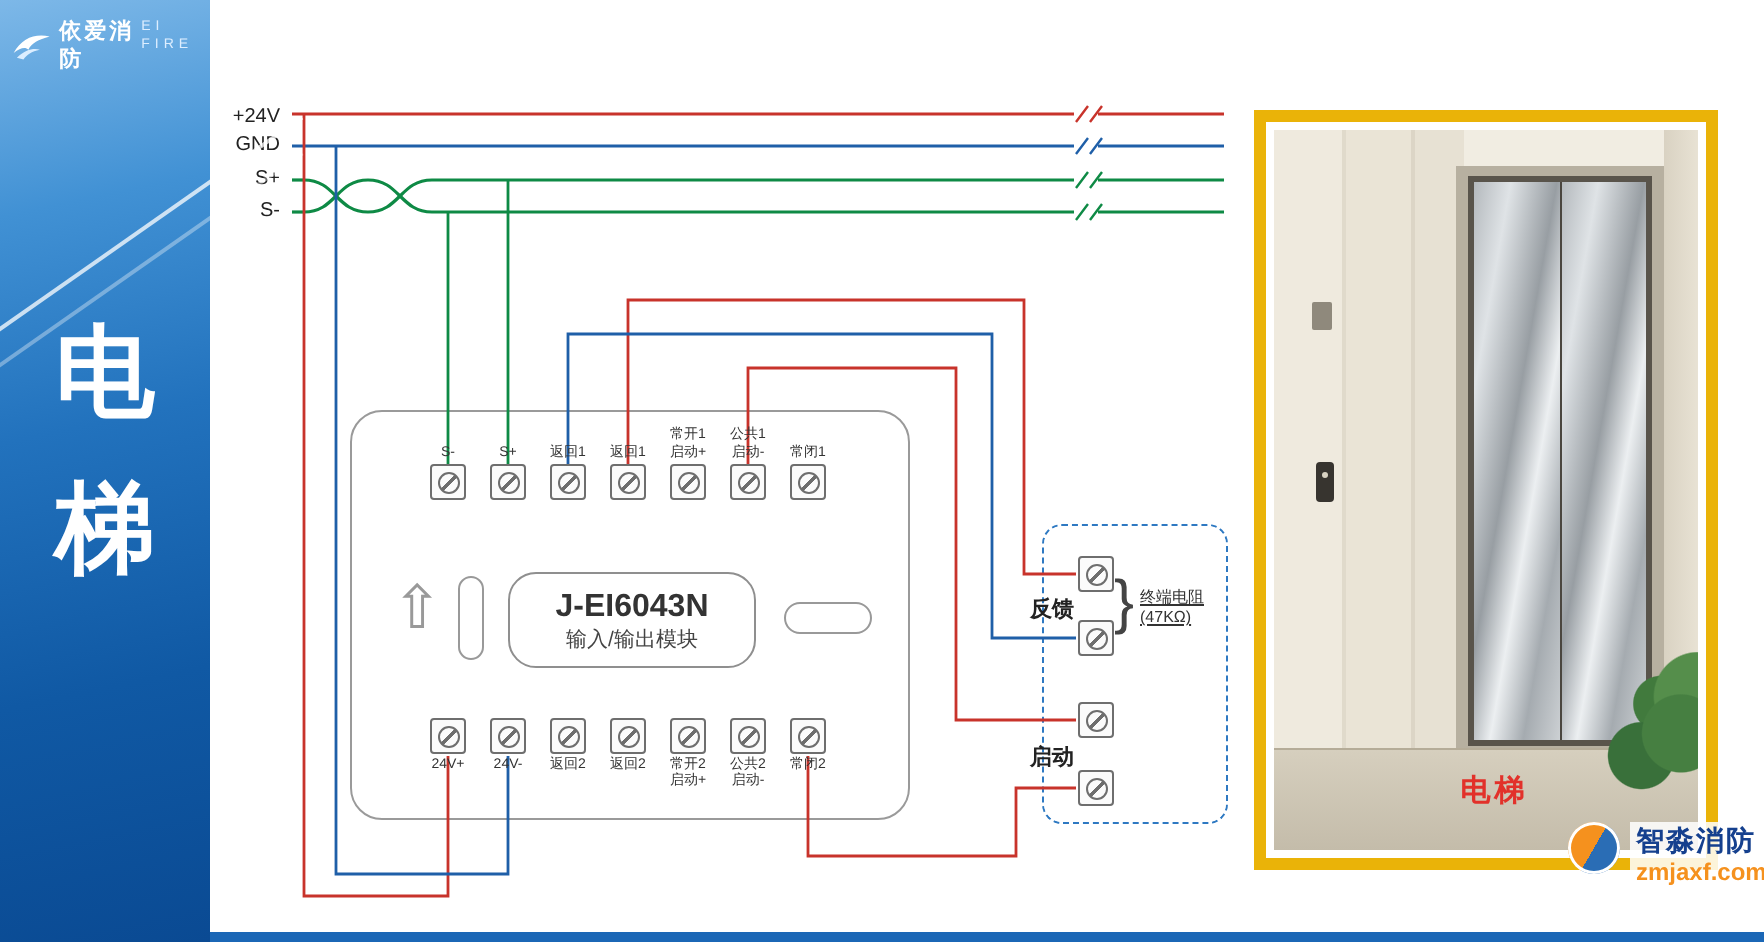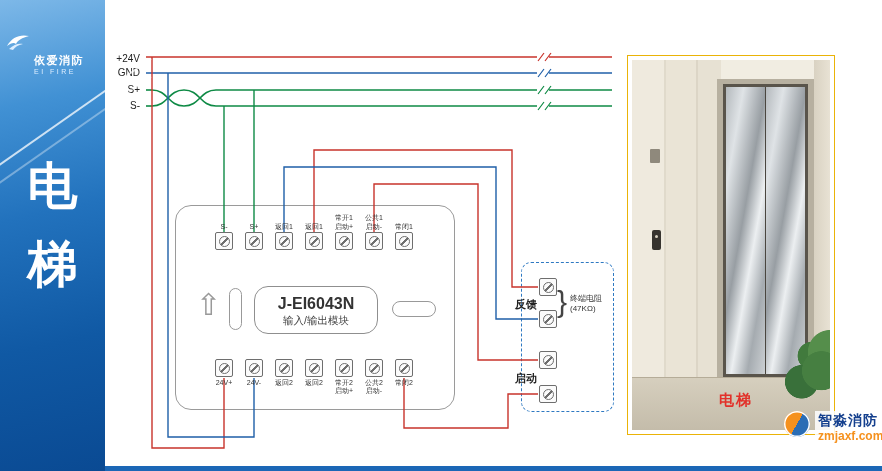--- a/index.html
+++ b/index.html
@@ -7,21 +7,21 @@
          font-family:"Liberation Sans",sans-serif;}
 
   
   .sidebar{position:absolute;left:0;top:0;width:105px;height:471px;z-index:6;
     background:linear-gradient(168deg,#7db8e8 0%,#4191d4 22%,#2272bd 45%,#1059a4 72%,#0a4a93 100%);}
   .sidebar::before{content:"";position:absolute;left:-40px;top:118px;width:210px;height:2px;
     background:rgba(255,255,255,.75);transform:rotate(-35deg);}
   .sidebar::after{content:"";position:absolute;left:-40px;top:136px;width:210px;height:1.5px;
     background:rgba(255,255,255,.35);transform:rotate(-35deg);}
   .brand{position:absolute;top:10px;left:6px;display:flex;align-items:center;gap:4px;color:#fff;z-index:7;}
-  .brand-text{display:flex;flex-direction:column;line-height:1.25;margin-top:44px;}
+  .brand-text{display:flex;flex-direction:row;line-height:1.25;}
   .brand-name{font-size:11px;font-weight:700;letter-spacing:1.5px;}
   .brand-sub{font-size:7px;letter-spacing:2.5px;color:#ddeeff;}
   .side-title{position:absolute;top:148px;left:0;width:100%;text-align:center;color:#fff;z-index:7;}
   .side-title div{font-size:50px;font-weight:600;line-height:1.55;}
 
   
   .bus-label{position:absolute;left:100px;width:40px;text-align:right;font-size:10px;color:#222;z-index:3;}
 
   
   .wires{position:absolute;left:0;top:0;z-index:2;pointer-events:none;}
@@ -54,26 +54,26 @@
   .screw::before{content:"";width:11px;height:11px;box-sizing:border-box;border:1.2px solid #6e6e6e;
     border-radius:50%;background:linear-gradient(135deg,transparent 42%,#6e6e6e 42%,#6e6e6e 58%,transparent 58%);}
 
   
   .jbox{position:absolute;left:521px;top:262px;width:93px;height:150px;box-sizing:border-box;
     border:1.6px dashed #2e79c2;border-radius:10px;z-index:1;background:transparent;}
   .jscrew{position:absolute;left:539px;z-index:3;}
   .jlabel{position:absolute;left:509px;width:28px;text-align:right;font-size:11px;font-weight:700;
     color:#222;z-index:3;}
   .jbrace{position:absolute;left:557px;top:287px;font-size:30px;color:#444;z-index:3;line-height:1;}
-  .jres{position:absolute;left:570px;top:294px;font-size:8px;color:#333;line-height:1.25;z-index:3;}
+  .jres{position:absolute;left:570px;top:294px;font-size:8px;color:#333;line-height:1.25;z-index:3;text-decoration:underline;}
   .jres span{display:block;}
 
   
-  .photo-frame{position:absolute;left:627px;top:55px;width:208px;height:380px;box-sizing:border-box;
-    background:#fff;border:1px solid #eab308;padding:4px;z-index:1;}
+  .photo-frame{position:absolute;left:627px;top:55px;width:232px;height:380px;box-sizing:border-box;
+    background:#fff;border:6px solid #eab308;padding:4px;z-index:1;}
   .photo{position:relative;width:100%;height:100%;overflow:hidden;
     background:linear-gradient(180deg,#e9e4d8 0%,#e2dcce 60%,#d6cfbf 100%);}
   .ceiling{position:absolute;left:0;top:0;width:100%;height:6%;background:#f1ede2;}
   .wall-left{position:absolute;left:0;top:0;width:45%;height:86%;
     background:linear-gradient(90deg,#efeade 0 36%,#e0dacb 36% 38%,#eae4d6 38% 72%,#dcd5c6 72% 74%,#e7e1d3 74% 100%);}
   .plaque{position:absolute;left:9%;top:24%;width:10px;height:14px;background:#8f897c;border-radius:1px;}
   .call-panel{position:absolute;left:10%;top:46%;width:9px;height:20px;background:#37342f;border-radius:2px;}
   .call-panel::after{content:"";position:absolute;left:3px;top:5px;width:3px;height:3px;border-radius:50%;background:#d8d2c2;}
   .door-unit{position:absolute;left:43%;top:5%;width:49%;height:82%;background:#b7b0a0;
     padding:5px 6px;box-sizing:border-box;}

